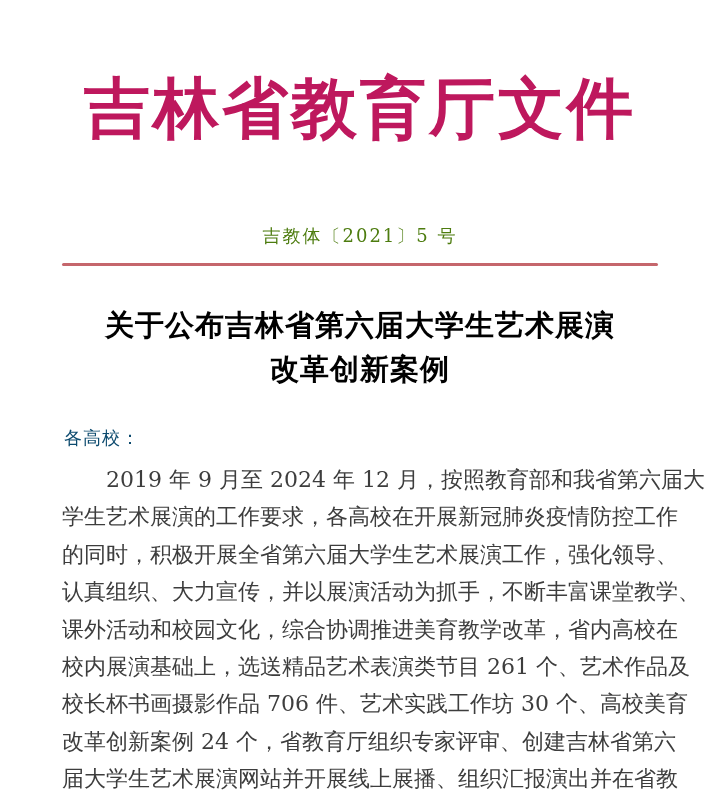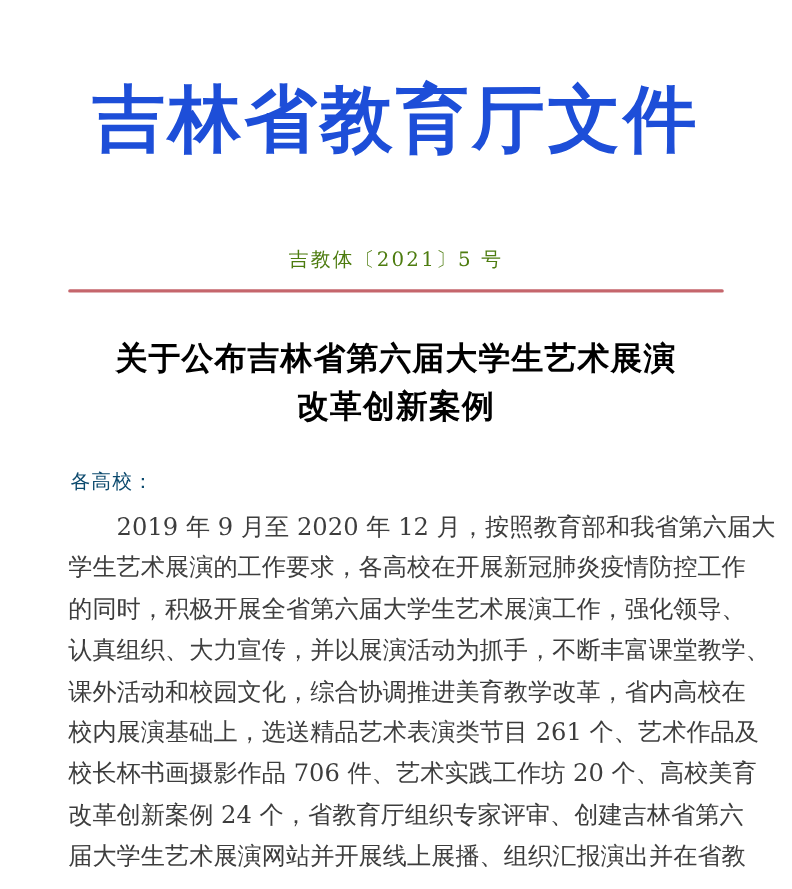--- a/index.html
+++ b/index.html
@@ -17,21 +17,21 @@
   }
   .letterhead {
     position: absolute;
     top: 66px;
     left: 0;
     width: 720px;
     text-align: center;
     font-size: 66px;
     font-weight: bold;
     letter-spacing: 3px;
-    color: #1d4ed8;
+    color: #be185d;
     white-space: nowrap;
     line-height: 1.3;
   }
   .doc-number {
     position: absolute;
     top: 224px;
     left: 0;
     width: 720px;
     text-align: center;
     font-size: 18px;
@@ -97,24 +97,24 @@
   <div class="separator"></div>
 
   <div class="notice-title">
     <div>关于公布吉林省第六届大学生艺术展演</div>
     <div>改革创新案例</div>
   </div>
 
   <div class="salutation">各高校：</div>
 
   <div class="body-block">
-    <div class="line indent">2019 年 9 月至 2020 年 12 月，按照教育部和我省第六届大</div>
+    <div class="line indent">2019 年 9 月至 2024 年 12 月，按照教育部和我省第六届大</div>
     <div class="line">学生艺术展演的工作要求，各高校在开展新冠肺炎疫情防控工作</div>
     <div class="line">的同时，积极开展全省第六届大学生艺术展演工作，强化领导、</div>
     <div class="line">认真组织、大力宣传，并以展演活动为抓手，不断丰富课堂教学、</div>
     <div class="line">课外活动和校园文化，综合协调推进美育教学改革，省内高校在</div>
     <div class="line">校内展演基础上，选送精品艺术表演类节目 261 个、艺术作品及</div>
-    <div class="line">校长杯书画摄影作品 706 件、艺术实践工作坊 20 个、高校美育</div>
+    <div class="line">校长杯书画摄影作品 706 件、艺术实践工作坊 30 个、高校美育</div>
     <div class="line">改革创新案例 24 个，省教育厅组织专家评审、创建吉林省第六</div>
     <div class="line">届大学生艺术展演网站并开展线上展播、组织汇报演出并在省教</div>
   </div>
 
 </div>
 
 </body></html>

